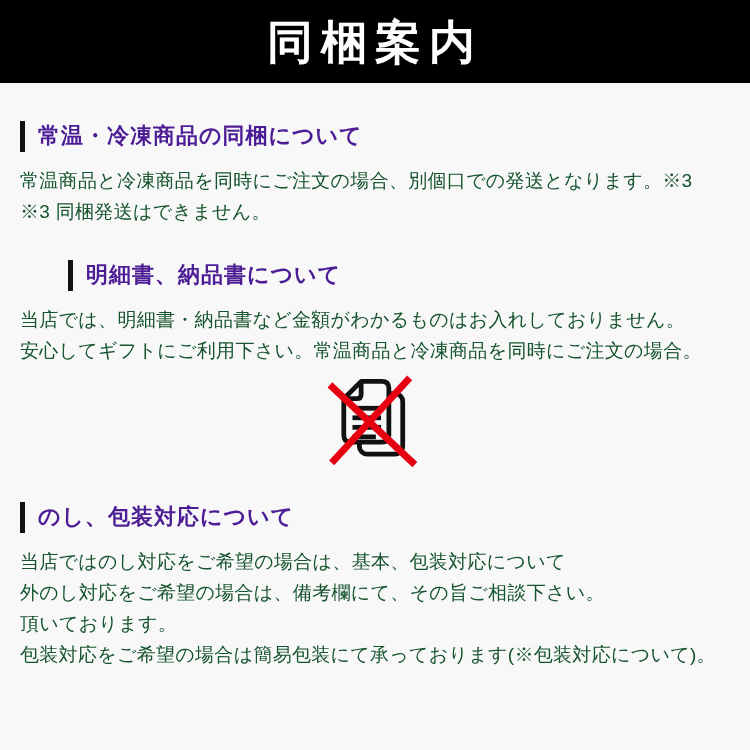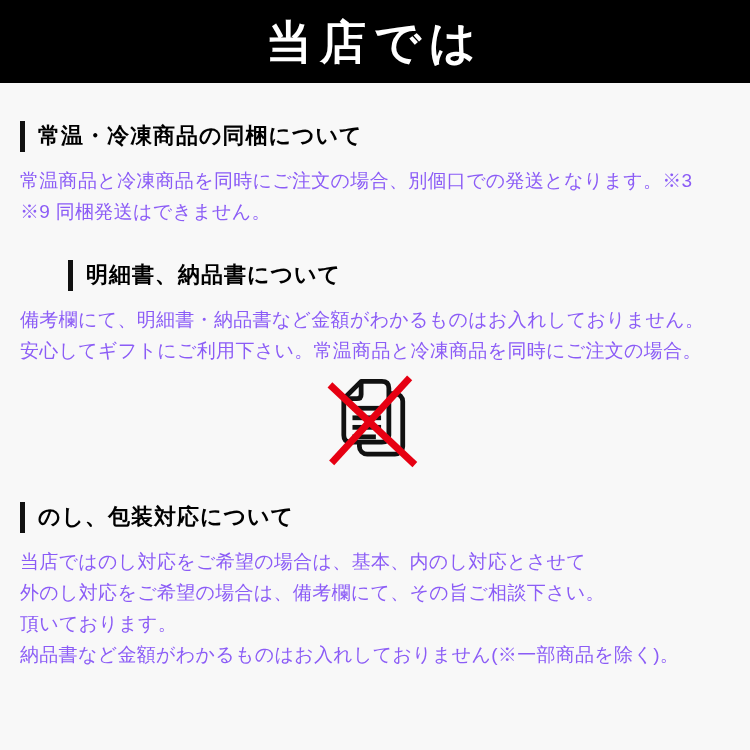--- a/index.html
+++ b/index.html
@@ -40,28 +40,28 @@
   .sec-heading .bar {
     width: 5px;
     height: 31px;
     background: #111111;
     margin-right: 13px;
     flex: 0 0 auto;
   }
   .sec-heading .htext {
     font-size: 22px;
     font-weight: bold;
-    color: #000000;
+    color: #4c1d95;
     letter-spacing: 1px;
     line-height: 1.2;
   }
   .sec-body {
     margin-top: 13px;
     font-size: 19px;
-    color: #8b5cf6;
+    color: #14532d;
     line-height: 31px;
     letter-spacing: 0.3px;
   }
   .sec2 .sec-heading { margin-top: 33px; margin-left: 48px; }
   .sec3 .sec-heading { margin-top: 27px; }
   .icon-wrap {
     margin-top: 5px;
     height: 104px;
     display: flex;
     align-items: center;
@@ -72,43 +72,43 @@
     height: 104px;
     display: block;
   }
 </style>
 </head>
 <body>
 
 <div class="page">
 
   <div class="header">
-    <div class="header-title">当店では</div>
+    <div class="header-title">同梱案内</div>
   </div>
 
   <div class="content">
 
     <div class="section sec1">
       <div class="sec-heading">
         <span class="bar"></span>
         <span class="htext">常温・冷凍商品の同梱について</span>
       </div>
       <div class="sec-body">
         <div>常温商品と冷凍商品を同時にご注文の場合、別個口での発送となります。※3</div>
-        <div>※9 同梱発送はできません。</div>
+        <div>※3 同梱発送はできません。</div>
       </div>
     </div>
 
     <div class="section sec2">
       <div class="sec-heading">
         <span class="bar"></span>
         <span class="htext">明細書、納品書について</span>
       </div>
       <div class="sec-body">
-        <div>備考欄にて、明細書・納品書など金額がわかるものはお入れしておりません。</div>
+        <div>当店では、明細書・納品書など金額がわかるものはお入れしておりません。</div>
         <div>安心してギフトにご利用下さい。常温商品と冷凍商品を同時にご注文の場合。</div>
       </div>
     </div>
 
     <div class="icon-wrap">
       <svg viewBox="0 0 120 120" aria-hidden="true">
 
         <rect x="42" y="26" width="50" height="70" rx="9" fill="none" stroke="#111111" stroke-width="5.5"></rect>
 
         <path d="M 44 12 H 68 Q 76 12 76 20 V 74 Q 76 82 68 82 H 32 Q 24 82 24 74 V 32 Z" fill="#f8f8f8" stroke="#111111" stroke-width="5.5" stroke-linejoin="round"></path>
@@ -124,21 +124,21 @@
         <line x1="100" y1="8" x2="10" y2="106" stroke="#e60012" stroke-width="8"></line>
       </svg>
     </div>
 
     <div class="section sec3">
       <div class="sec-heading">
         <span class="bar"></span>
         <span class="htext">のし、包装対応について</span>
       </div>
       <div class="sec-body">
-        <div>当店ではのし対応をご希望の場合は、基本、内のし対応とさせて</div>
+        <div>当店ではのし対応をご希望の場合は、基本、包装対応について</div>
         <div>外のし対応をご希望の場合は、備考欄にて、その旨ご相談下さい。</div>
         <div>頂いております。</div>
-        <div>納品書など金額がわかるものはお入れしておりません(※一部商品を除く)。</div>
+        <div>包装対応をご希望の場合は簡易包装にて承っております(※包装対応について)。</div>
       </div>
     </div>
 
   </div>
 </div>
 
 </body></html>

